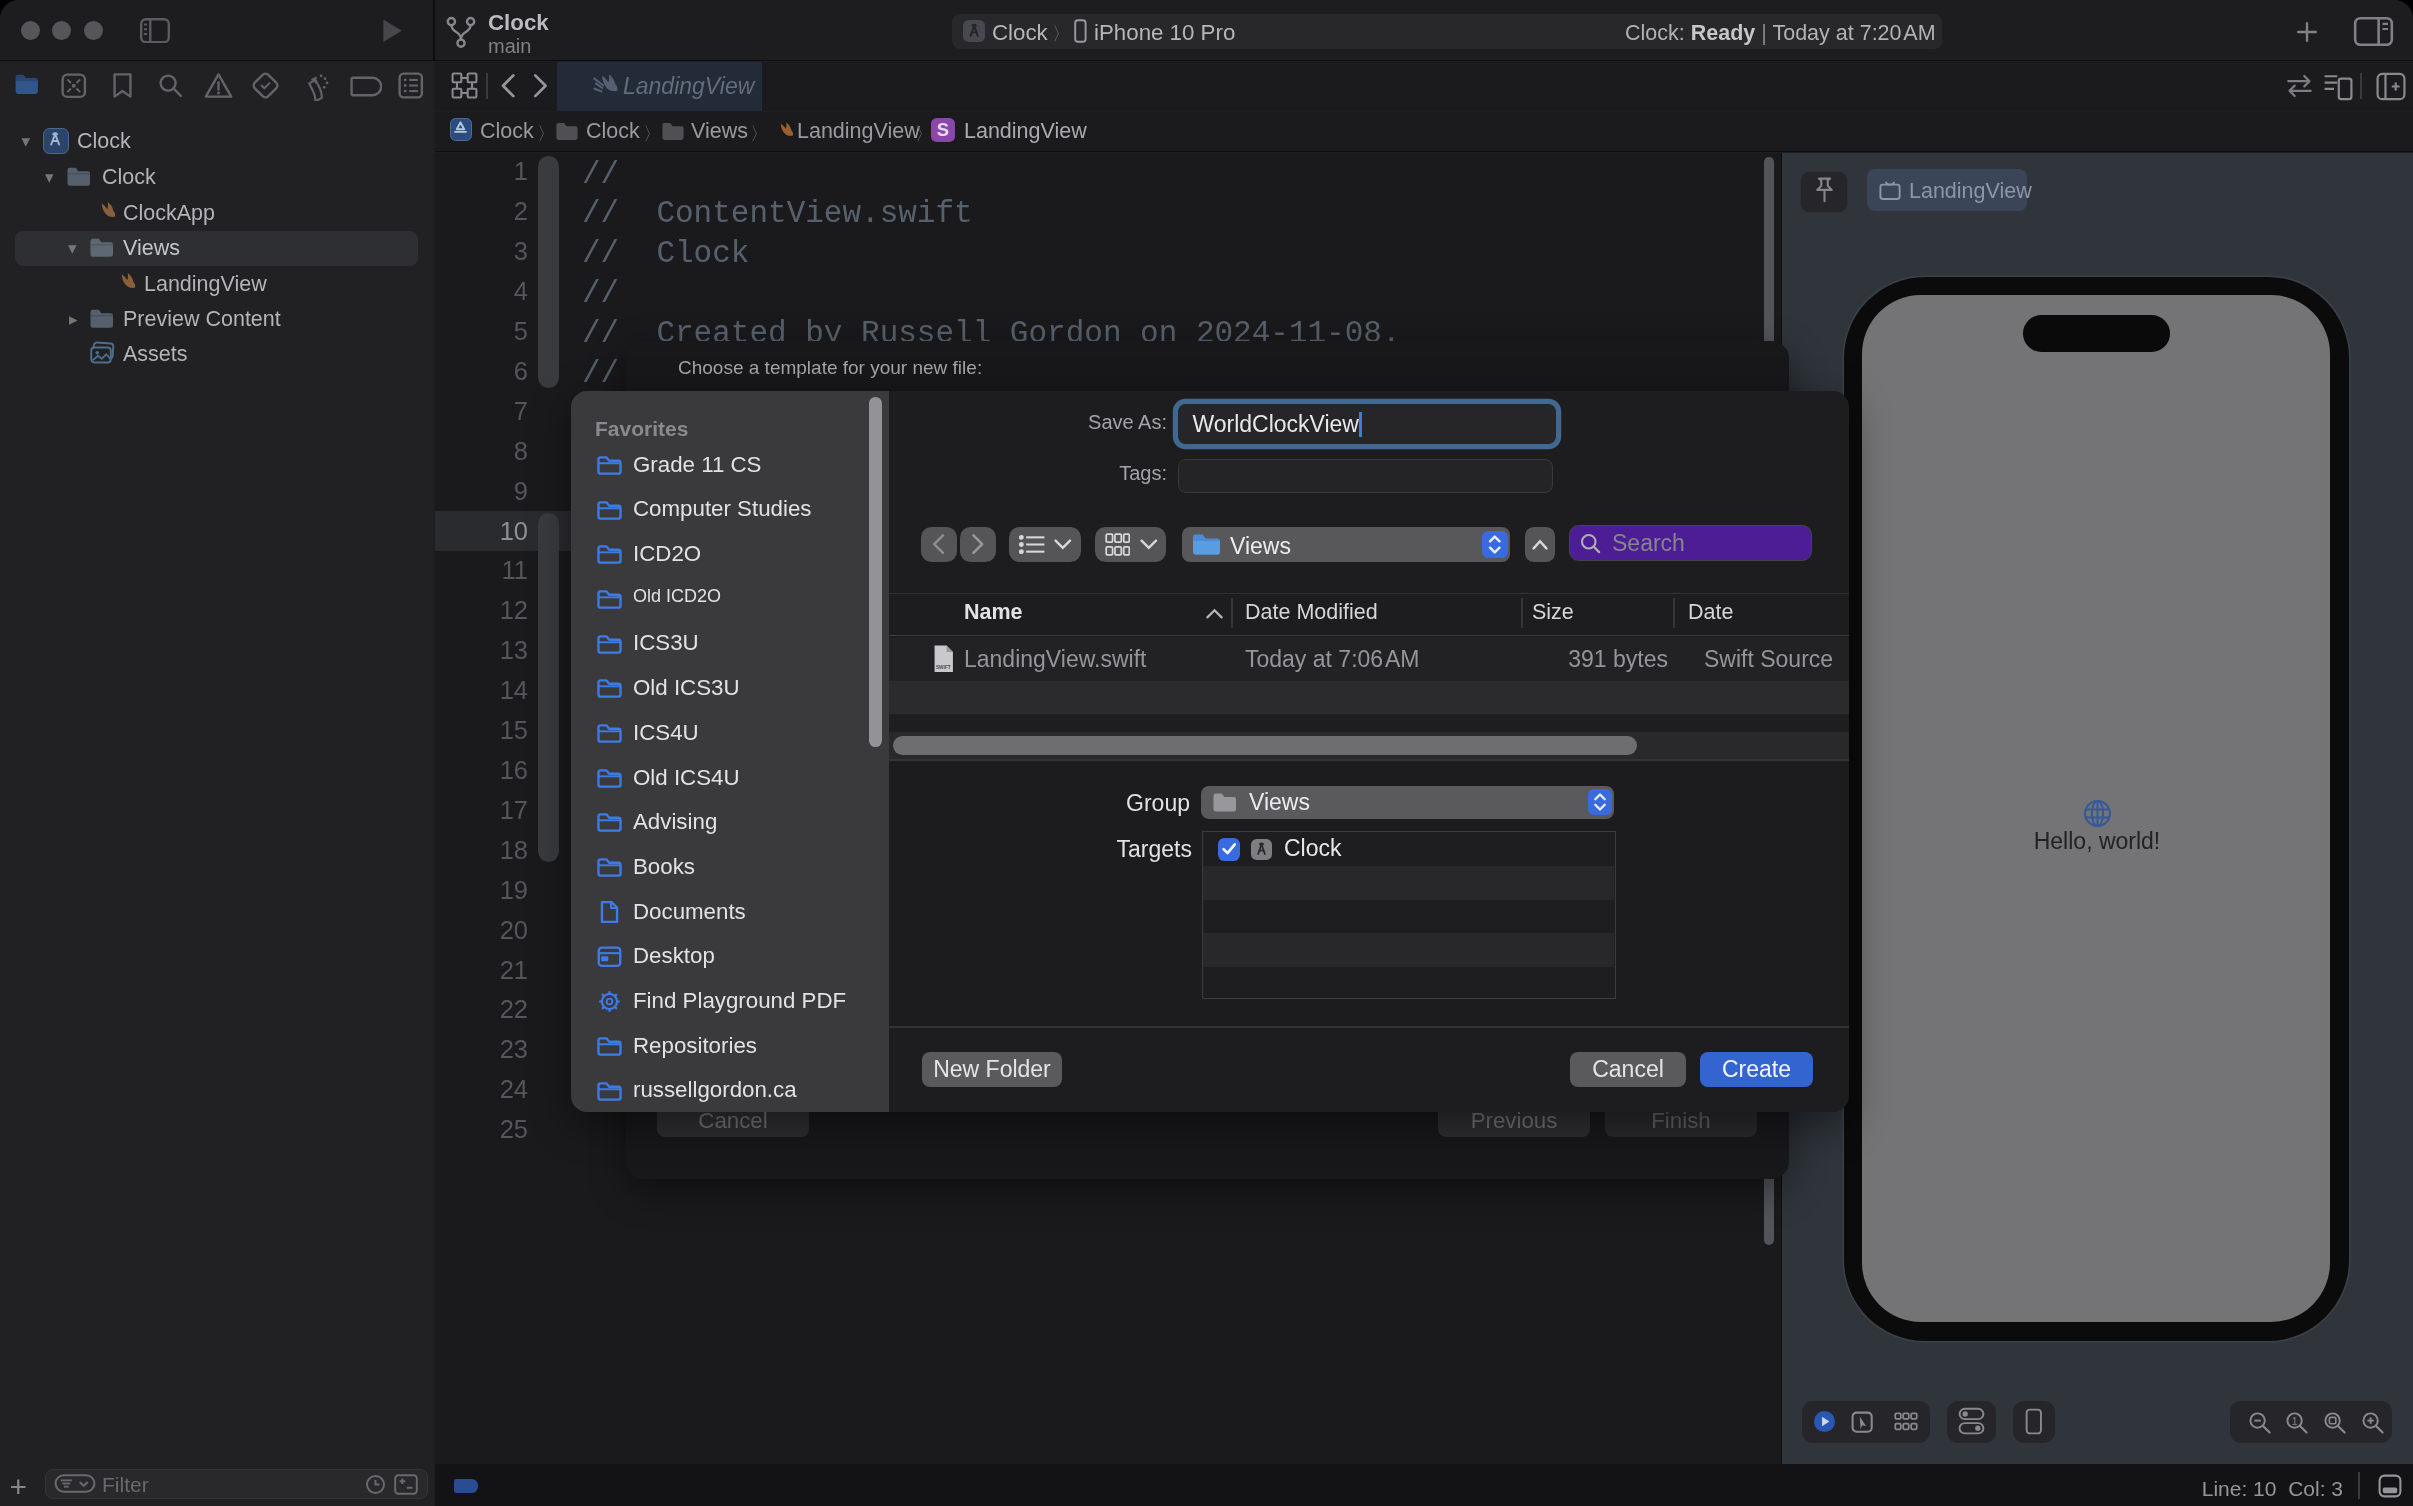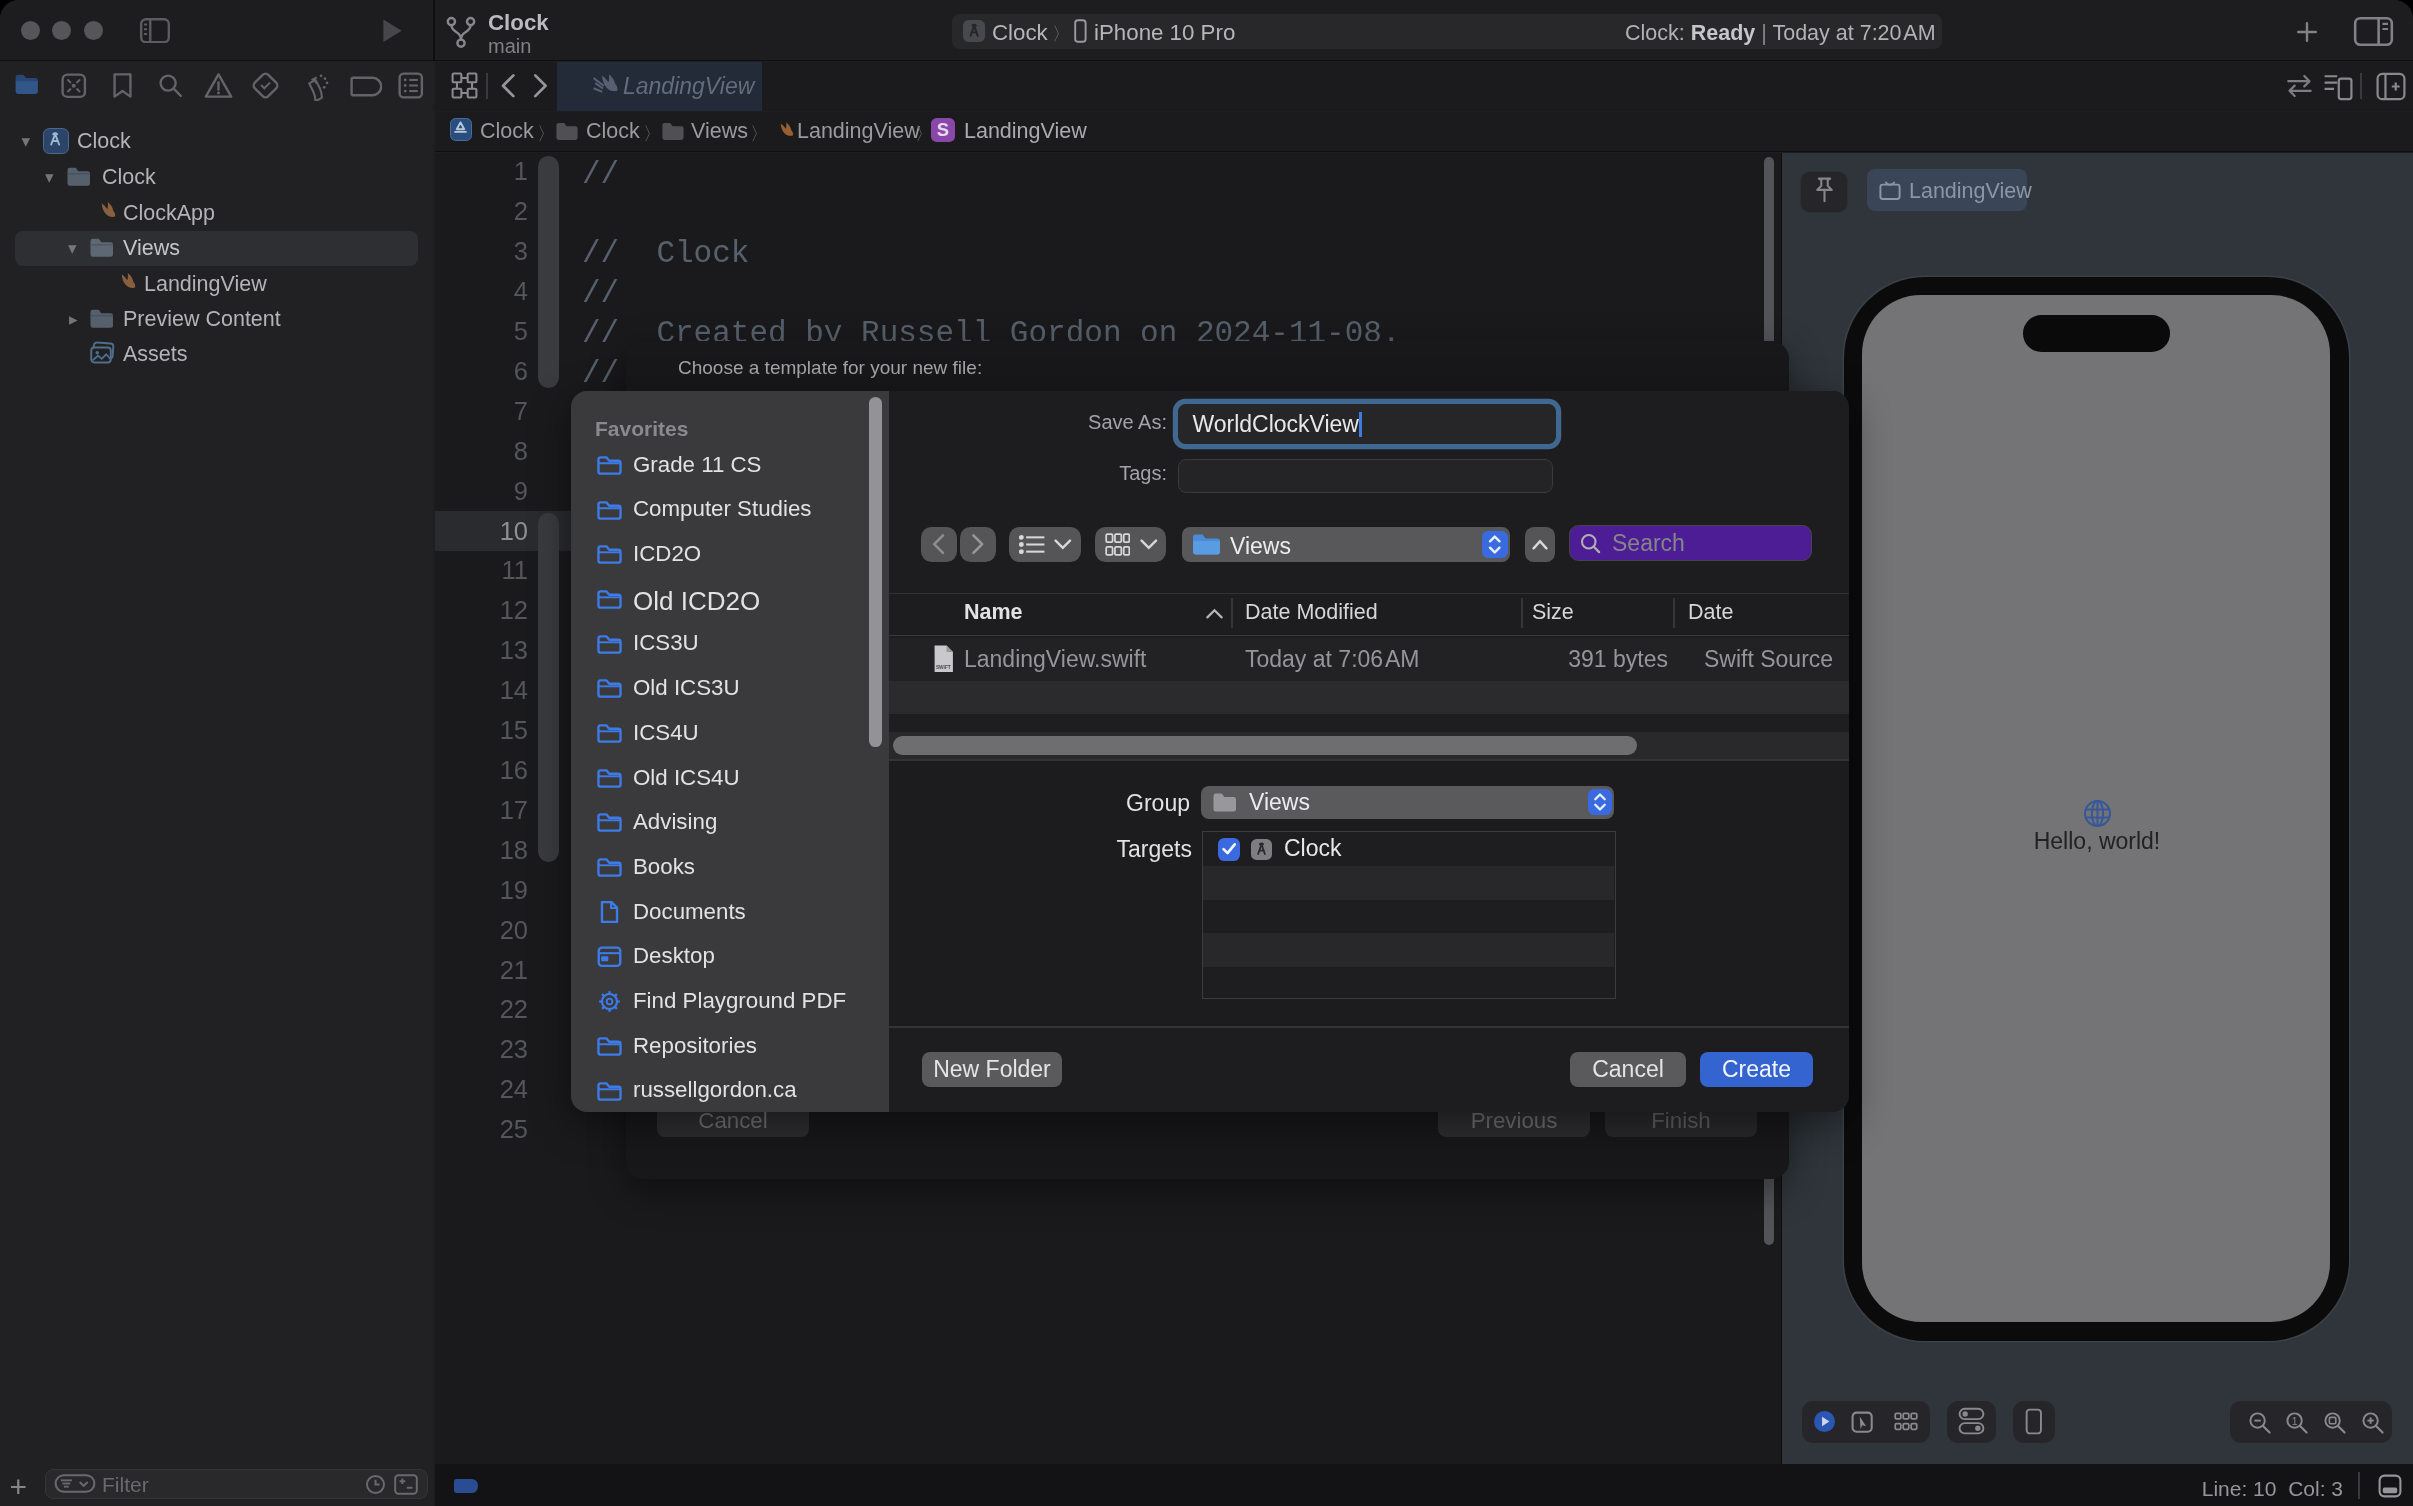--- a/index.html
+++ b/index.html
@@ -294,20 +294,21 @@
       <div class="abs" style="left:0;top:757px;width:93px;height:40px;line-height:40px;">20</div>
       <div class="abs" style="left:0;top:797px;width:93px;height:40px;line-height:40px;">21</div>
       <div class="abs" style="left:0;top:836px;width:93px;height:40px;line-height:40px;">22</div>
       <div class="abs" style="left:0;top:876px;width:93px;height:40px;line-height:40px;">23</div>
       <div class="abs" style="left:0;top:916px;width:93px;height:40px;line-height:40px;">24</div>
       <div class="abs" style="left:0;top:956px;width:93px;height:40px;line-height:40px;">25</div>
     </div>
 
     <div id="code" class="abs" style="left:147px;top:3.2px;font-family:'Liberation Mono',monospace;font-size:31px;color:#57616d;white-space:pre;">
       <div class="abs" style="left:0;top:-1.6px;height:40px;line-height:40px;">//</div>
+      <div class="abs" style="left:0;top:38px;height:40px;line-height:40px;">//  ContentView.swift</div>
       <div class="abs" style="left:0;top:78px;height:40px;line-height:40px;">//  Clock</div>
       <div class="abs" style="left:0;top:118px;height:40px;line-height:40px;">//</div>
       <div class="abs" style="left:0;top:158px;height:40px;line-height:40px;">//  Created by Russell Gordon on 2024-11-08.</div>
       <div class="abs" style="left:0;top:198px;height:40px;line-height:40px;">//</div>
     </div>
 
     <div class="abs" style="left:1329px;top:4px;width:10.4px;height:1088px;background:#53545a;border-radius:5.6px;"></div>
   </div>
   <div class="abs" style="left:1781px;top:153px;width:1.6px;height:1311px;background:#0e0e10;"></div>
 
@@ -441,21 +442,21 @@
       <div class="abs" style="left:62px;top:105px;font-size:22.3px;color:#e2e2e4;">Computer Studies</div>
       <svg class="abs" style="left:26px;top:153px;" width="25" height="21" viewBox="0 0 34 28">
           <path d="M2 6 a3 3 0 0 1 3-3 h8 l3.5 4.5 H29 a3 3 0 0 1 3 3 V22 a3 3 0 0 1 -3 3 H5 a3 3 0 0 1 -3 -3 Z" fill="none" stroke="#3d7ce8" stroke-width="3.2" stroke-linejoin="round"></path>
           <path d="M2 11 h30" stroke="#3d7ce8" stroke-width="2.6"></path>
         </svg>
       <div class="abs" style="left:62px;top:150px;font-size:22.3px;color:#e2e2e4;">ICD2O</div>
       <svg class="abs" style="left:26px;top:198px;" width="25" height="21" viewBox="0 0 34 28">
           <path d="M2 6 a3 3 0 0 1 3-3 h8 l3.5 4.5 H29 a3 3 0 0 1 3 3 V22 a3 3 0 0 1 -3 3 H5 a3 3 0 0 1 -3 -3 Z" fill="none" stroke="#3d7ce8" stroke-width="3.2" stroke-linejoin="round"></path>
           <path d="M2 11 h30" stroke="#3d7ce8" stroke-width="2.6"></path>
         </svg>
-      <div class="abs" style="left:62px;top:195px;font-size:26px;color:#e2e2e4;">Old ICD2O</div>
+      <div class="abs" style="left:62px;top:195px;font-size:18px;color:#e2e2e4;">Old ICD2O</div>
       <svg class="abs" style="left:26px;top:243px;" width="25" height="21" viewBox="0 0 34 28">
           <path d="M2 6 a3 3 0 0 1 3-3 h8 l3.5 4.5 H29 a3 3 0 0 1 3 3 V22 a3 3 0 0 1 -3 3 H5 a3 3 0 0 1 -3 -3 Z" fill="none" stroke="#3d7ce8" stroke-width="3.2" stroke-linejoin="round"></path>
           <path d="M2 11 h30" stroke="#3d7ce8" stroke-width="2.6"></path>
         </svg>
       <div class="abs" style="left:62px;top:239px;font-size:22.3px;color:#e2e2e4;">ICS3U</div>
       <svg class="abs" style="left:26px;top:287px;" width="25" height="21" viewBox="0 0 34 28">
           <path d="M2 6 a3 3 0 0 1 3-3 h8 l3.5 4.5 H29 a3 3 0 0 1 3 3 V22 a3 3 0 0 1 -3 3 H5 a3 3 0 0 1 -3 -3 Z" fill="none" stroke="#3d7ce8" stroke-width="3.2" stroke-linejoin="round"></path>
           <path d="M2 11 h30" stroke="#3d7ce8" stroke-width="2.6"></path>
         </svg>
       <div class="abs" style="left:62px;top:284px;font-size:22.3px;color:#e2e2e4;">Old ICS3U</div>

